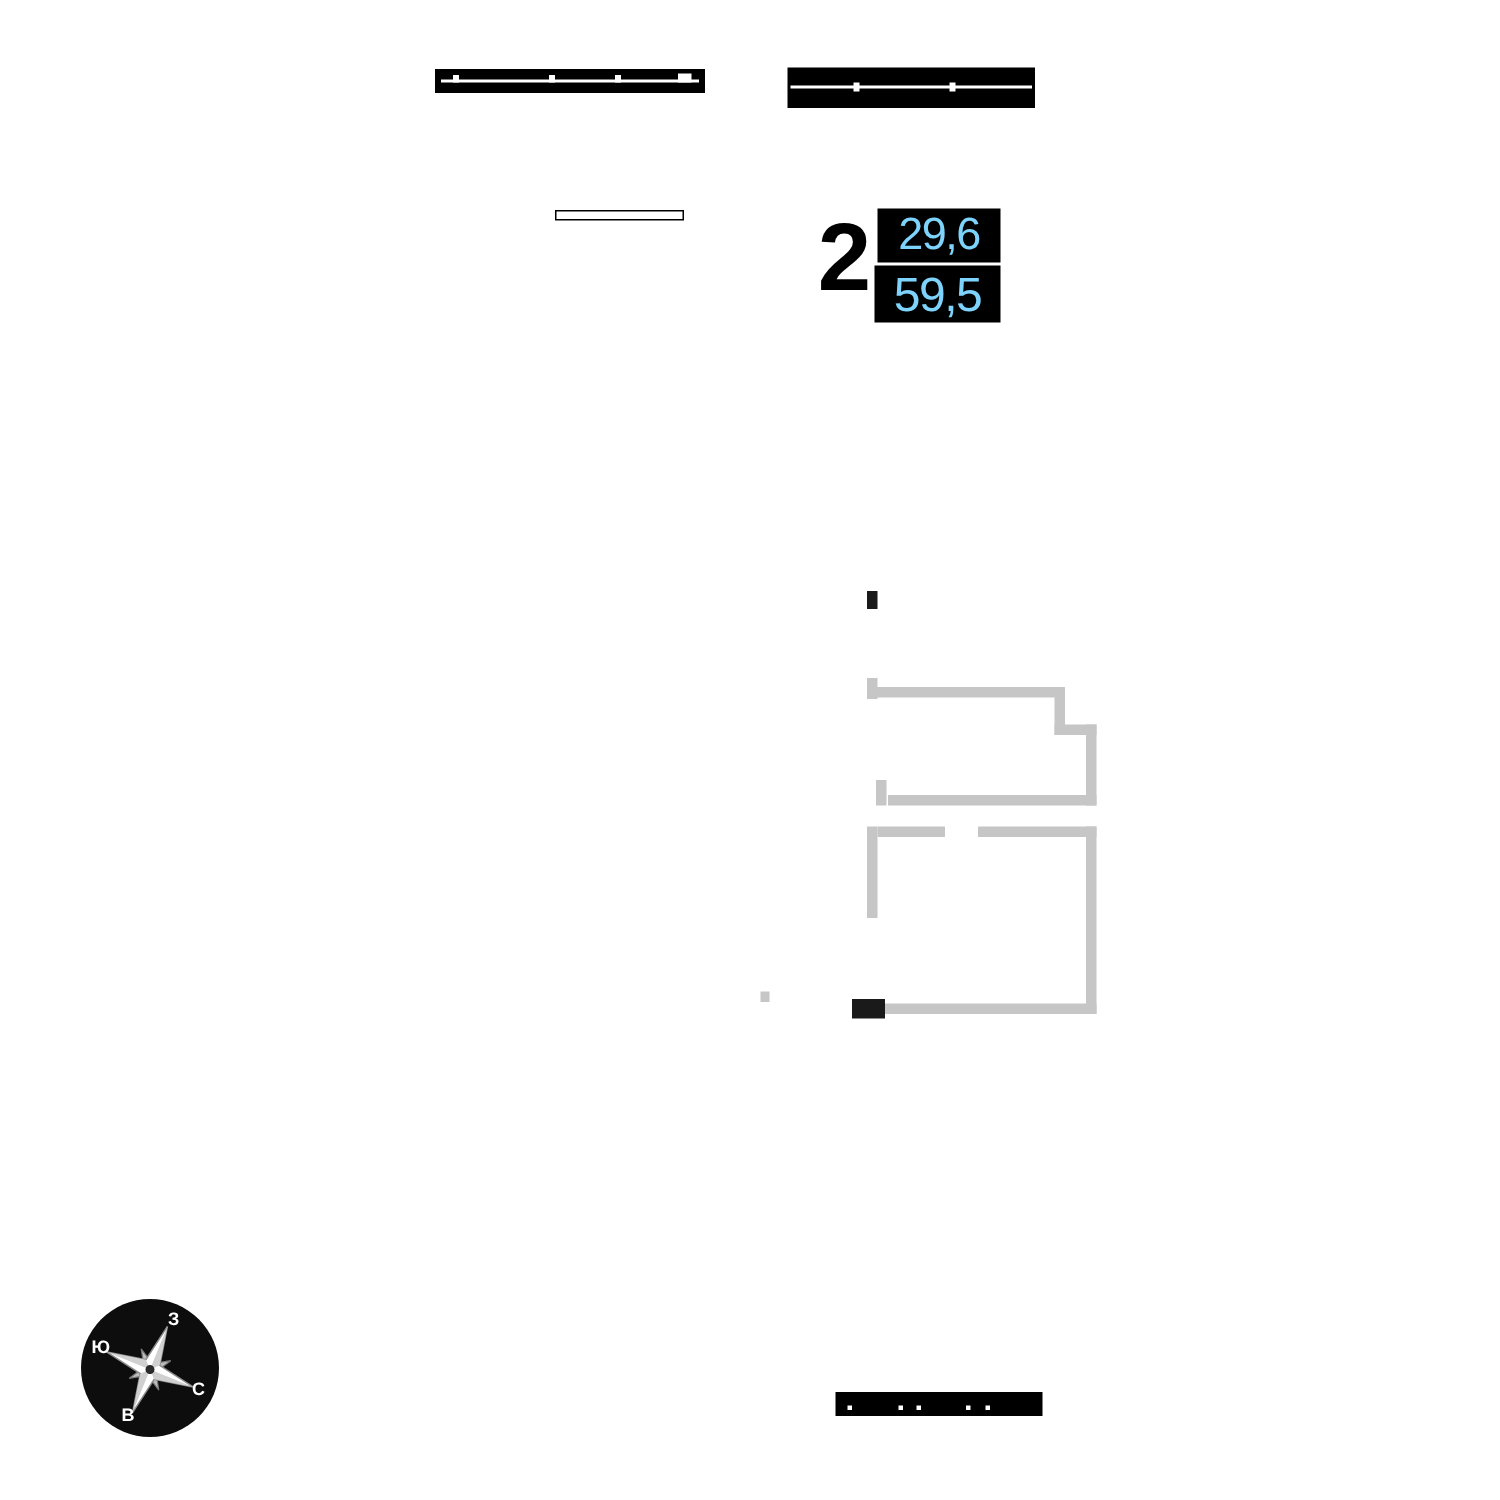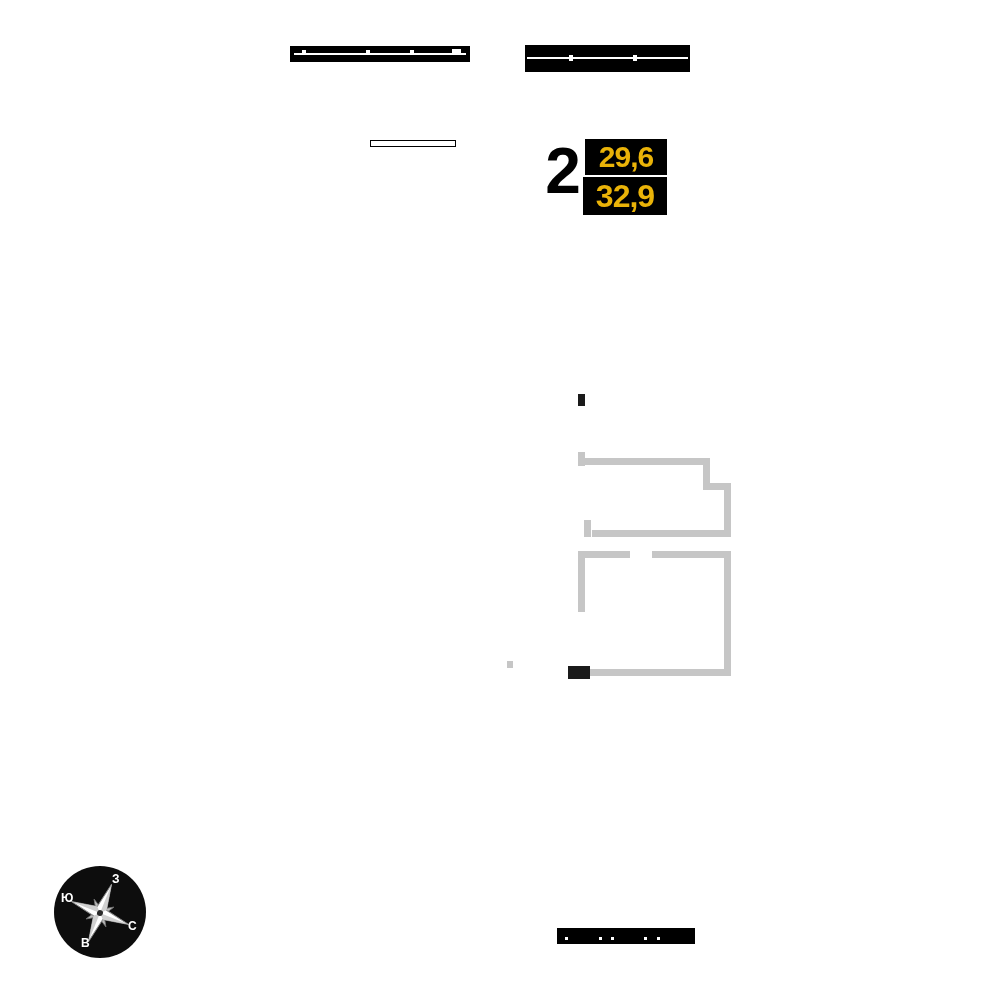--- a/index.html
+++ b/index.html
@@ -13,21 +13,21 @@
   .wall-d{background:#1a1a1a;}
   .tick{position:absolute;background:#ffffff;}
   .hline{position:absolute;background:#ffffff;}
   .unit-label{position:absolute;left:540px;top:136px;width:132px;height:82px;}
   .unit-rooms{
     position:absolute;left:0;top:-6px;width:44px;height:82px;
     font-size:64px;font-weight:700;color:#000;line-height:82px;text-align:center;
     letter-spacing:-2px;
   }
   .lab-box{
-    position:absolute;background:#000;color:#eab308;font-weight:700;
+    position:absolute;background:#000;color:#7dd3fc;font-weight:400;
     display:flex;align-items:center;justify-content:center;letter-spacing:-1px;
   }
   .lab-box.upper{left:45px;top:3px;width:82px;height:36px;font-size:30px;}
   .lab-box.lower{left:43px;top:41px;width:84px;height:38px;font-size:32px;}
   .compass{position:absolute;left:52px;top:864px;width:96px;height:96px;}
   .compass svg{display:block;width:96px;height:96px;}
   .compass text{font-family:"Liberation Sans", sans-serif;font-size:12px;font-weight:700;fill:#ffffff;}
   .thin-wall{
     position:absolute;left:370px;top:140px;width:86px;height:7px;
     background:#ffffff;border:1.5px solid #000;box-sizing:border-box;
@@ -53,21 +53,21 @@
   </div>
 
   <div class="thin-wall"></div>
 
   <div class="unit-label">
     <div class="unit-rooms">2</div>
     <div class="lab-box upper">
       <span>29,6</span>
     </div>
     <div class="lab-box lower">
-      <span>32,9</span>
+      <span>59,5</span>
     </div>
   </div>
 
   <div class="abs wall-d" style="left:578px;top:394px;width:7px;height:12px;"></div>
 
   <div class="abs wall-g" style="left:578px;top:452px;width:7px;height:14px;"></div>
   <div class="abs wall-g" style="left:584px;top:458px;width:126px;height:7px;"></div>
   <div class="abs wall-g" style="left:703px;top:458px;width:7px;height:32px;"></div>
   <div class="abs wall-g" style="left:703px;top:483px;width:28px;height:7px;"></div>
   <div class="abs wall-g" style="left:724px;top:483px;width:7px;height:54px;"></div>

